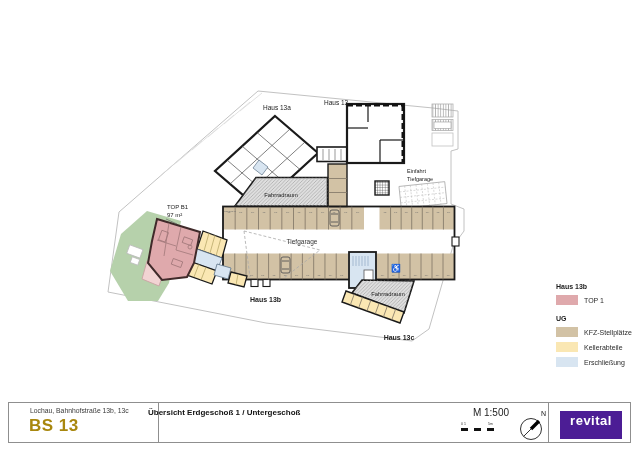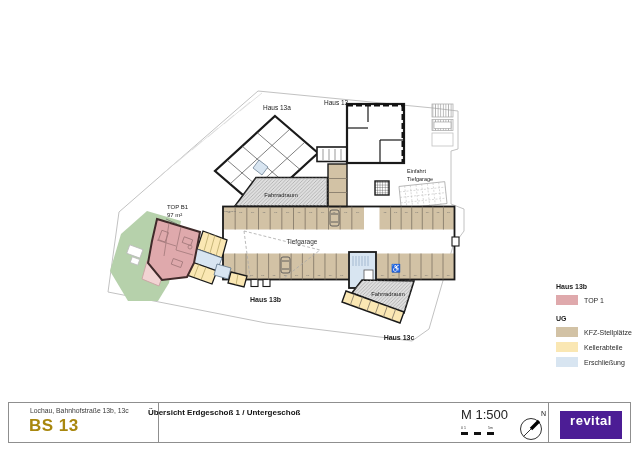--- a/index.html
+++ b/index.html
@@ -19,21 +19,21 @@
   .sw-blue{background:#D8E5F1;}
   .lrow span{font-size:7px;color:#2b2b2b;white-space:nowrap;}
 
   
   .tbar{position:absolute;left:8px;top:402px;width:623px;height:41px;border:1px solid #8f8f8f;background:#fff;box-sizing:border-box;}
   .cell-left{position:absolute;left:16px;top:0;width:134px;height:100%;border-right:1px solid #8f8f8f;box-sizing:border-box;}
   .addr{position:absolute;left:5px;top:4px;font-size:6.8px;color:#3a3a3a;white-space:nowrap;}
   .proj{position:absolute;left:4px;top:13px;font-size:17px;font-weight:bold;color:#A8870E;letter-spacing:0.5px;}
   .ttl{position:absolute;left:139px;top:5px;font-size:8px;font-weight:bold;color:#111;white-space:nowrap;}
   .scalegrp{position:absolute;left:452px;top:4px;width:60px;}
-  .mscale{font-size:13px;color:#222;}
+  .mscale{font-size:10px;color:#222;text-align:center;}
   .sbar{position:relative;margin-top:8px;height:8px;width:46px;}
   .sbar .t0{position:absolute;left:0;top:-4px;font-size:3.5px;color:#333;}
   .sbar .t5{position:absolute;left:27px;top:-4px;font-size:3.5px;color:#333;}
   .sbar i{position:absolute;top:2px;width:7px;height:3px;background:#111;}
   .sbar i.b1{left:0;} .sbar i.b2{left:13px;} .sbar i.b3{left:26px;}
   .compass{position:absolute;left:502px;top:1px;}
   .cell-logo{position:absolute;left:539px;top:0;width:84px;height:100%;border-left:1px solid #8f8f8f;box-sizing:border-box;}
   .rvt{position:absolute;left:11px;top:8px;width:62px;height:28px;background:#4c1d95;color:#fff;
        font-size:13px;font-weight:bold;text-align:center;line-height:19px;letter-spacing:0.5px;}
 </style>

